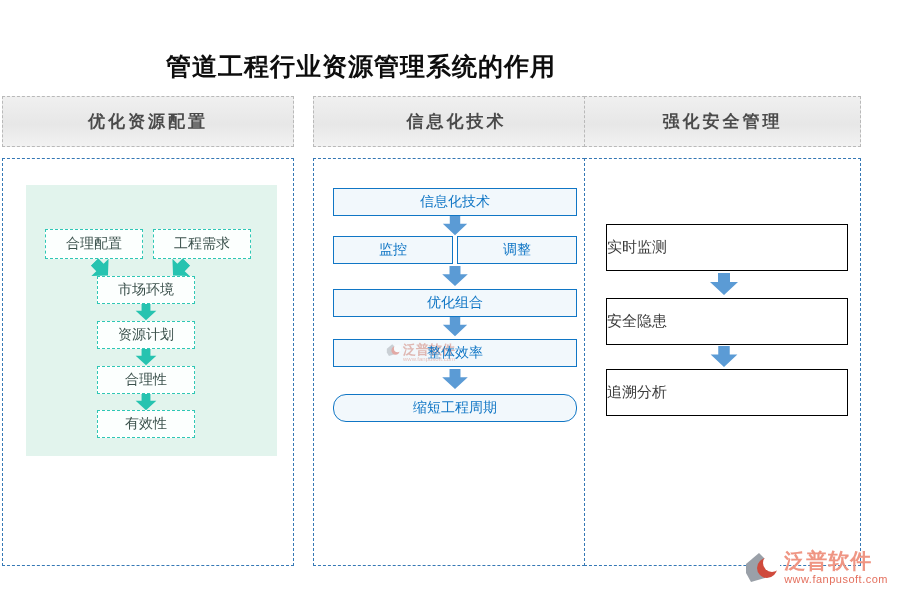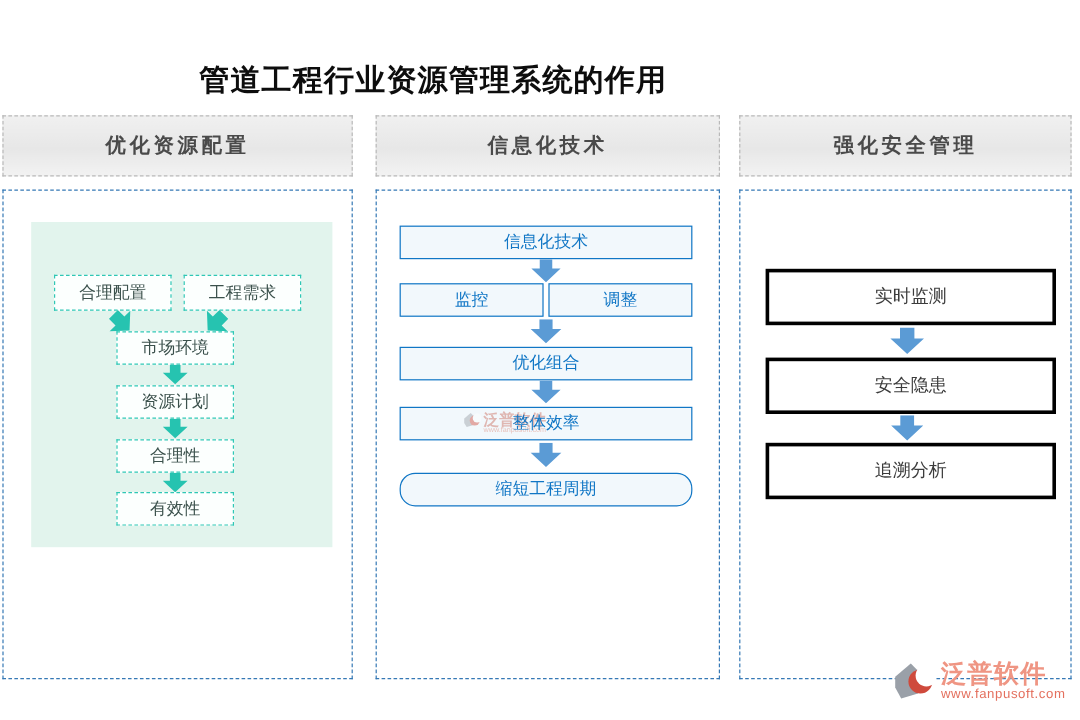--- a/index.html
+++ b/index.html
@@ -20,39 +20,39 @@
     display:flex; align-items:center; justify-content:center;
     font-family:"Liberation Serif","DejaVu Serif",serif;
     font-size:17px; font-weight:bold; color:#4a4a4a; letter-spacing:3px;
   }
   .col-body {
     position:absolute; top:158px; height:408px;
     border:1px dashed #3578b5; background:#ffffff;
   }
   .c1 { left:2px;   width:292px; }
   .c2 { left:313px; width:287px; }
-  .c3 { left:616px; width:277px; }
+  .c3 { left:584px; width:277px; }
 
   .mint-panel {
     position:absolute; left:23px; top:26px; width:251px; height:271px;
     background:#e2f4ed;
   }
   .tnode {
     position:absolute; border:1px dashed #2fc7b5; background:#fcfffe;
     display:flex; align-items:center; justify-content:center;
     font-size:14px; color:#3b514c;
   }
   .bnode {
     position:absolute; border:1px solid #1076c5; background:#f2f8fc;
     display:flex; align-items:center; justify-content:center;
     font-size:14px; color:#1076c5;
   }
   .wnode {
-    position:absolute; border:3px solid #000000; background:#ffffff;
-    display:flex; align-items:center; justify-content:center;
+    position:absolute; border:1px solid #000000; background:#ffffff;
+    display:flex; align-items:center; justify-content:flex-start;
     font-size:15px; color:#3c3c3c;
   }
   .arr { position:absolute; line-height:0; }
   .arr svg { display:block; }
   .teal-arr { color:#26c3b0; }
   .blue-arr { color:#5b9bd5; }
   .rot-dl { transform:rotate(45deg); }
   .rot-dr { transform:rotate(-45deg); }
 
   .wm {

